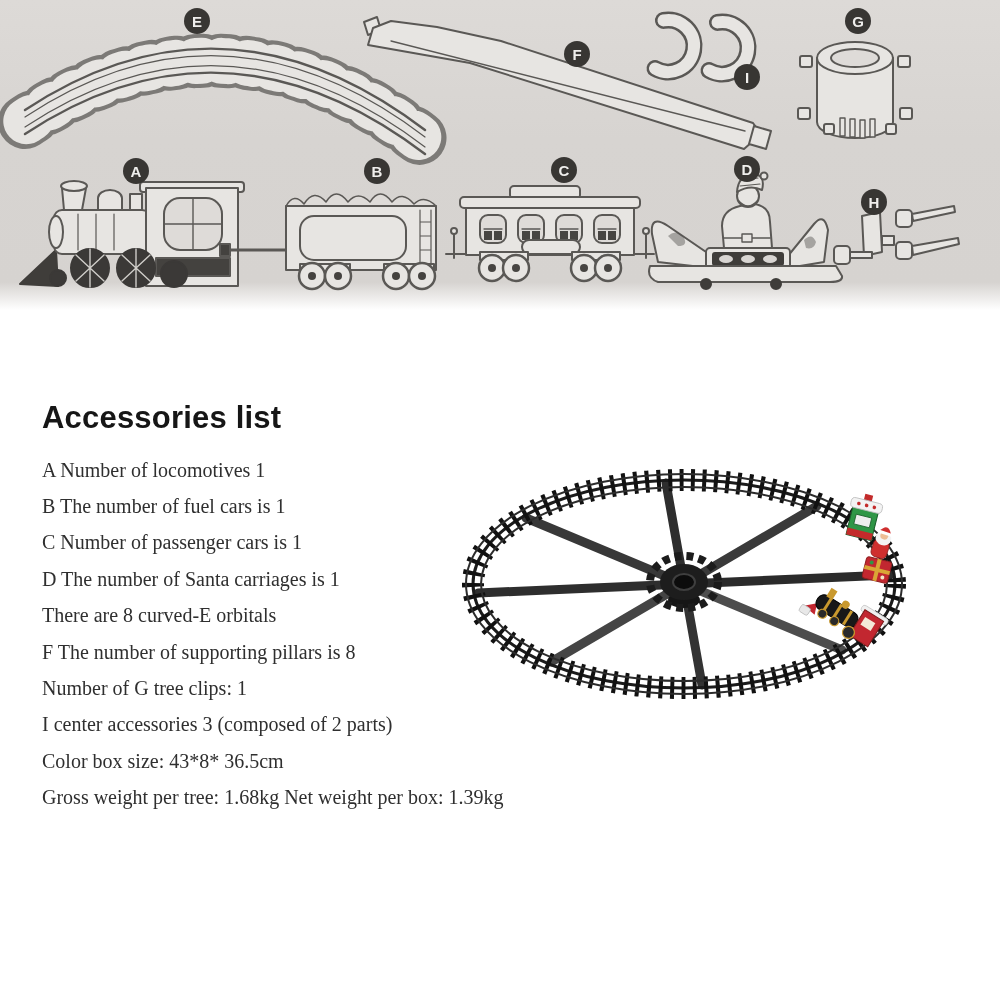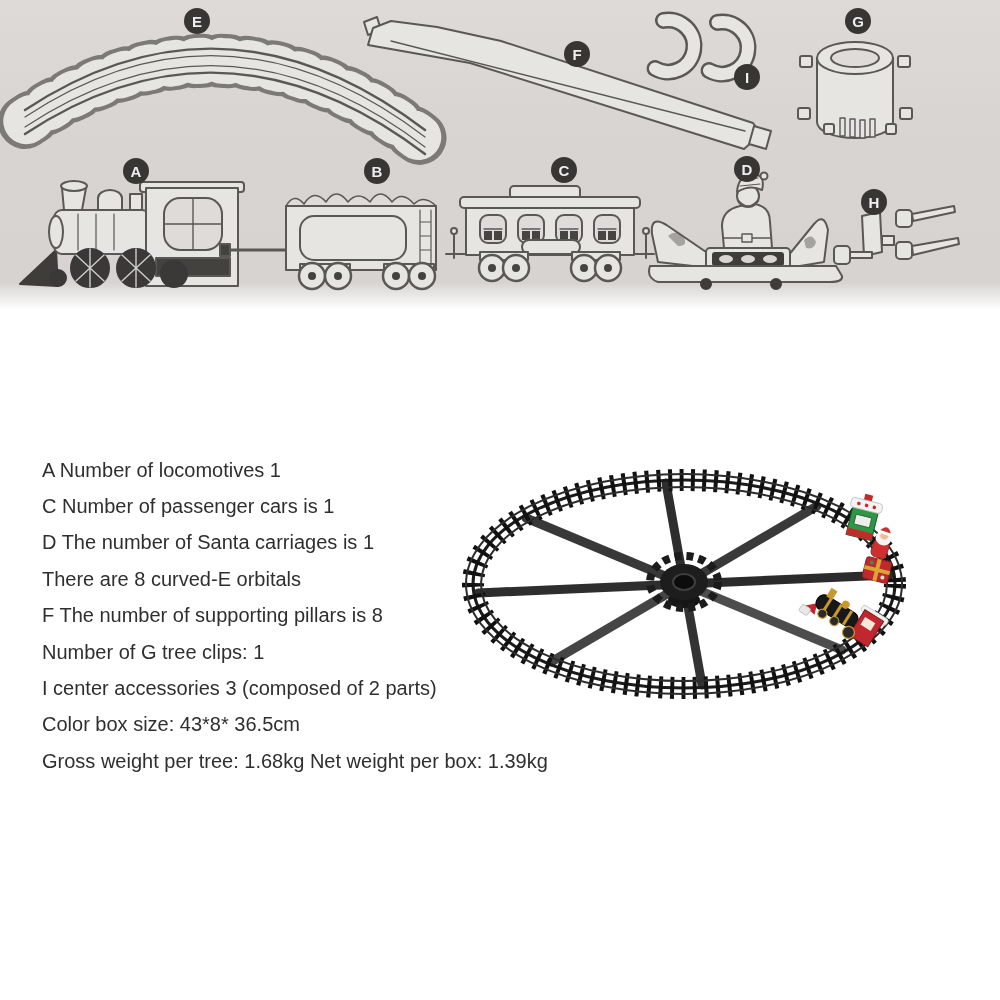--- a/index.html
+++ b/index.html
@@ -23,21 +23,21 @@
   .badge-e{left:184px;top:8px;}   .badge-f{left:564px;top:41px;}
   .badge-i{left:734px;top:64px;}  .badge-g{left:845px;top:8px;}
   .badge-a{left:123px;top:158px;} .badge-b{left:364px;top:158px;}
   .badge-c{left:551px;top:157px;} .badge-d{left:734px;top:156px;}
   .badge-h{left:861px;top:189px;}
   
   .acc-heading{
     position:absolute;left:42px;top:400px;
     font-size:31px;font-weight:bold;color:#161616;letter-spacing:.2px;
   }
-  .acc-list{position:absolute;left:42px;top:452px;width:600px;}
+  .acc-list{position:absolute;left:42px;top:452px;width:600px;font-family:Liberation Serif, serif;}
   .acc-item{
     height:36.4px;display:flex;align-items:center;
     font-size:20px;color:#2f2f2f;white-space:nowrap;
   }
   
   .product-photo{position:absolute;left:440px;top:430px;}
 </style>
 </head>
 <body>
 
@@ -213,22 +213,24 @@
     <div class="badge badge-f">F</div>
     <div class="badge badge-i">I</div>
     <div class="badge badge-g">G</div>
     <div class="badge badge-a">A</div>
     <div class="badge badge-b">B</div>
     <div class="badge badge-c">C</div>
     <div class="badge badge-d">D</div>
     <div class="badge badge-h">H</div>
   </div>
 
+  <div class="acc-heading">Accessories list</div>
   <div class="acc-list">
     <div class="acc-item">A Number of locomotives 1</div>
+    <div class="acc-item">B The number of fuel cars is 1</div>
     <div class="acc-item">C Number of passenger cars is 1</div>
     <div class="acc-item">D The number of Santa carriages is 1</div>
     <div class="acc-item">There are 8 curved-E orbitals</div>
     <div class="acc-item">F The number of supporting pillars is 8</div>
     <div class="acc-item">Number of G tree clips: 1</div>
     <div class="acc-item">I center accessories 3 (composed of 2 parts)</div>
     <div class="acc-item">Color box size: 43*8* 36.5cm</div>
     <div class="acc-item">Gross weight per tree: 1.68kg Net weight per box: 1.39kg</div>
   </div>
 

